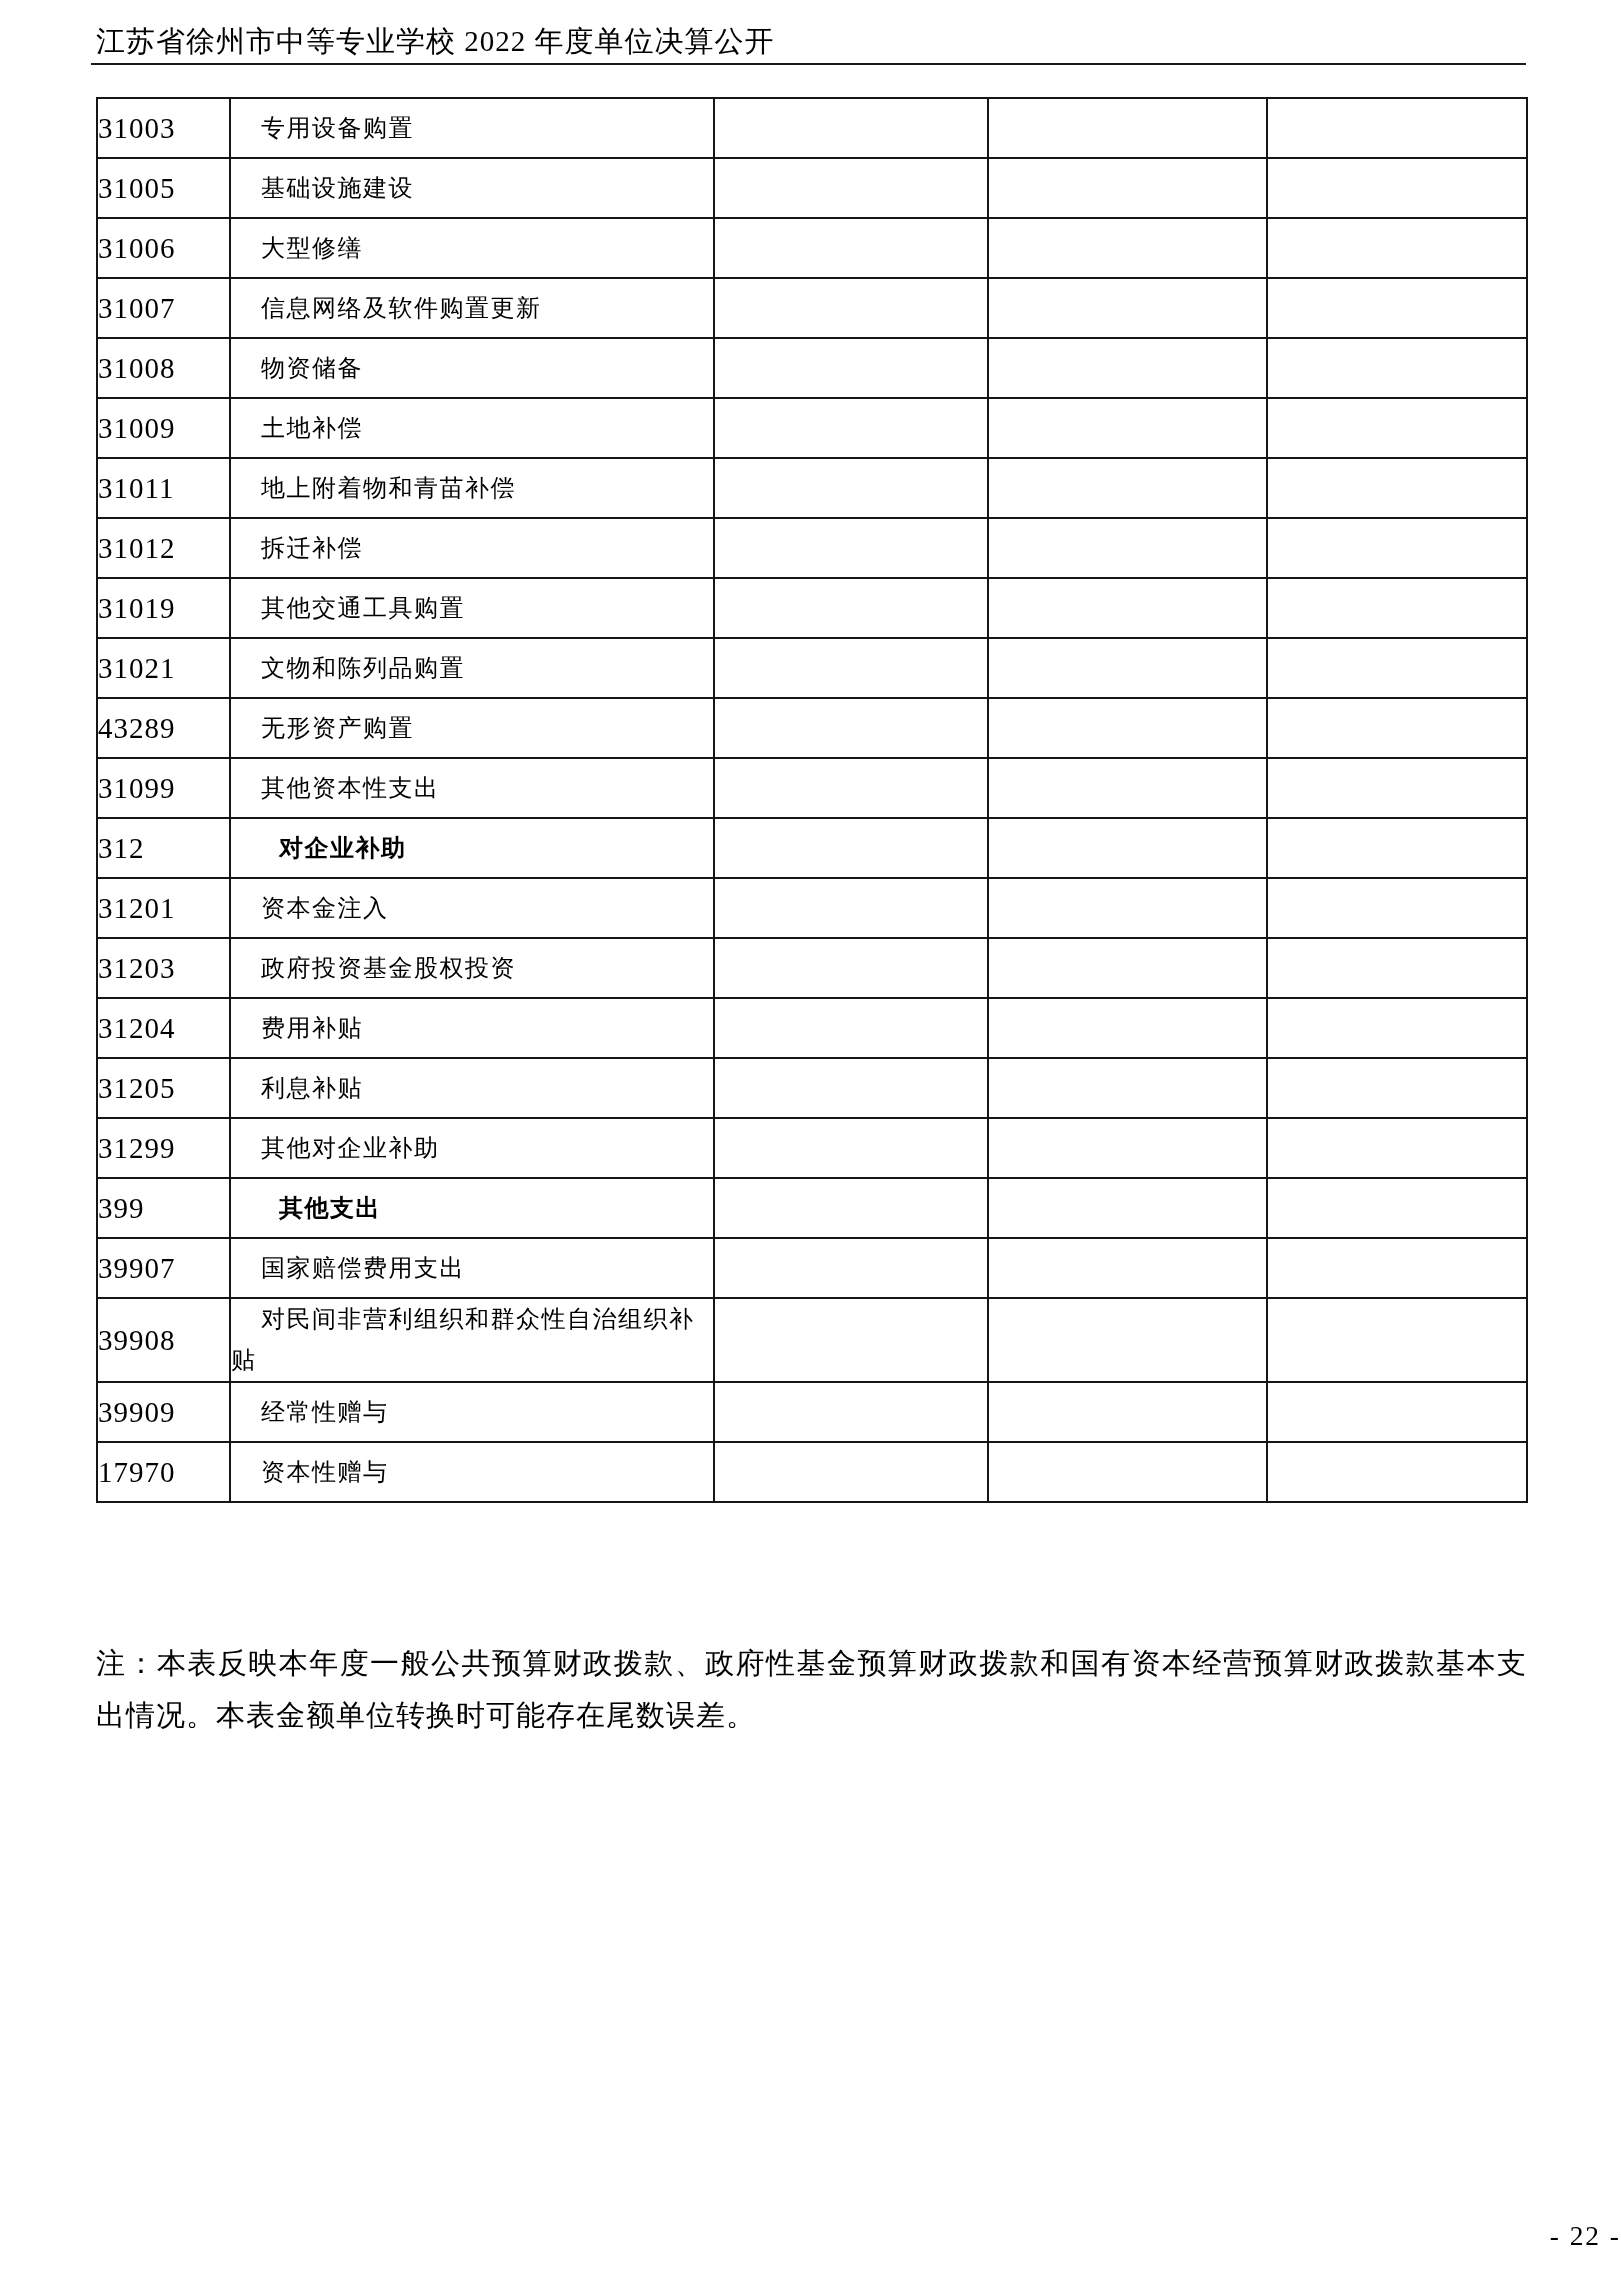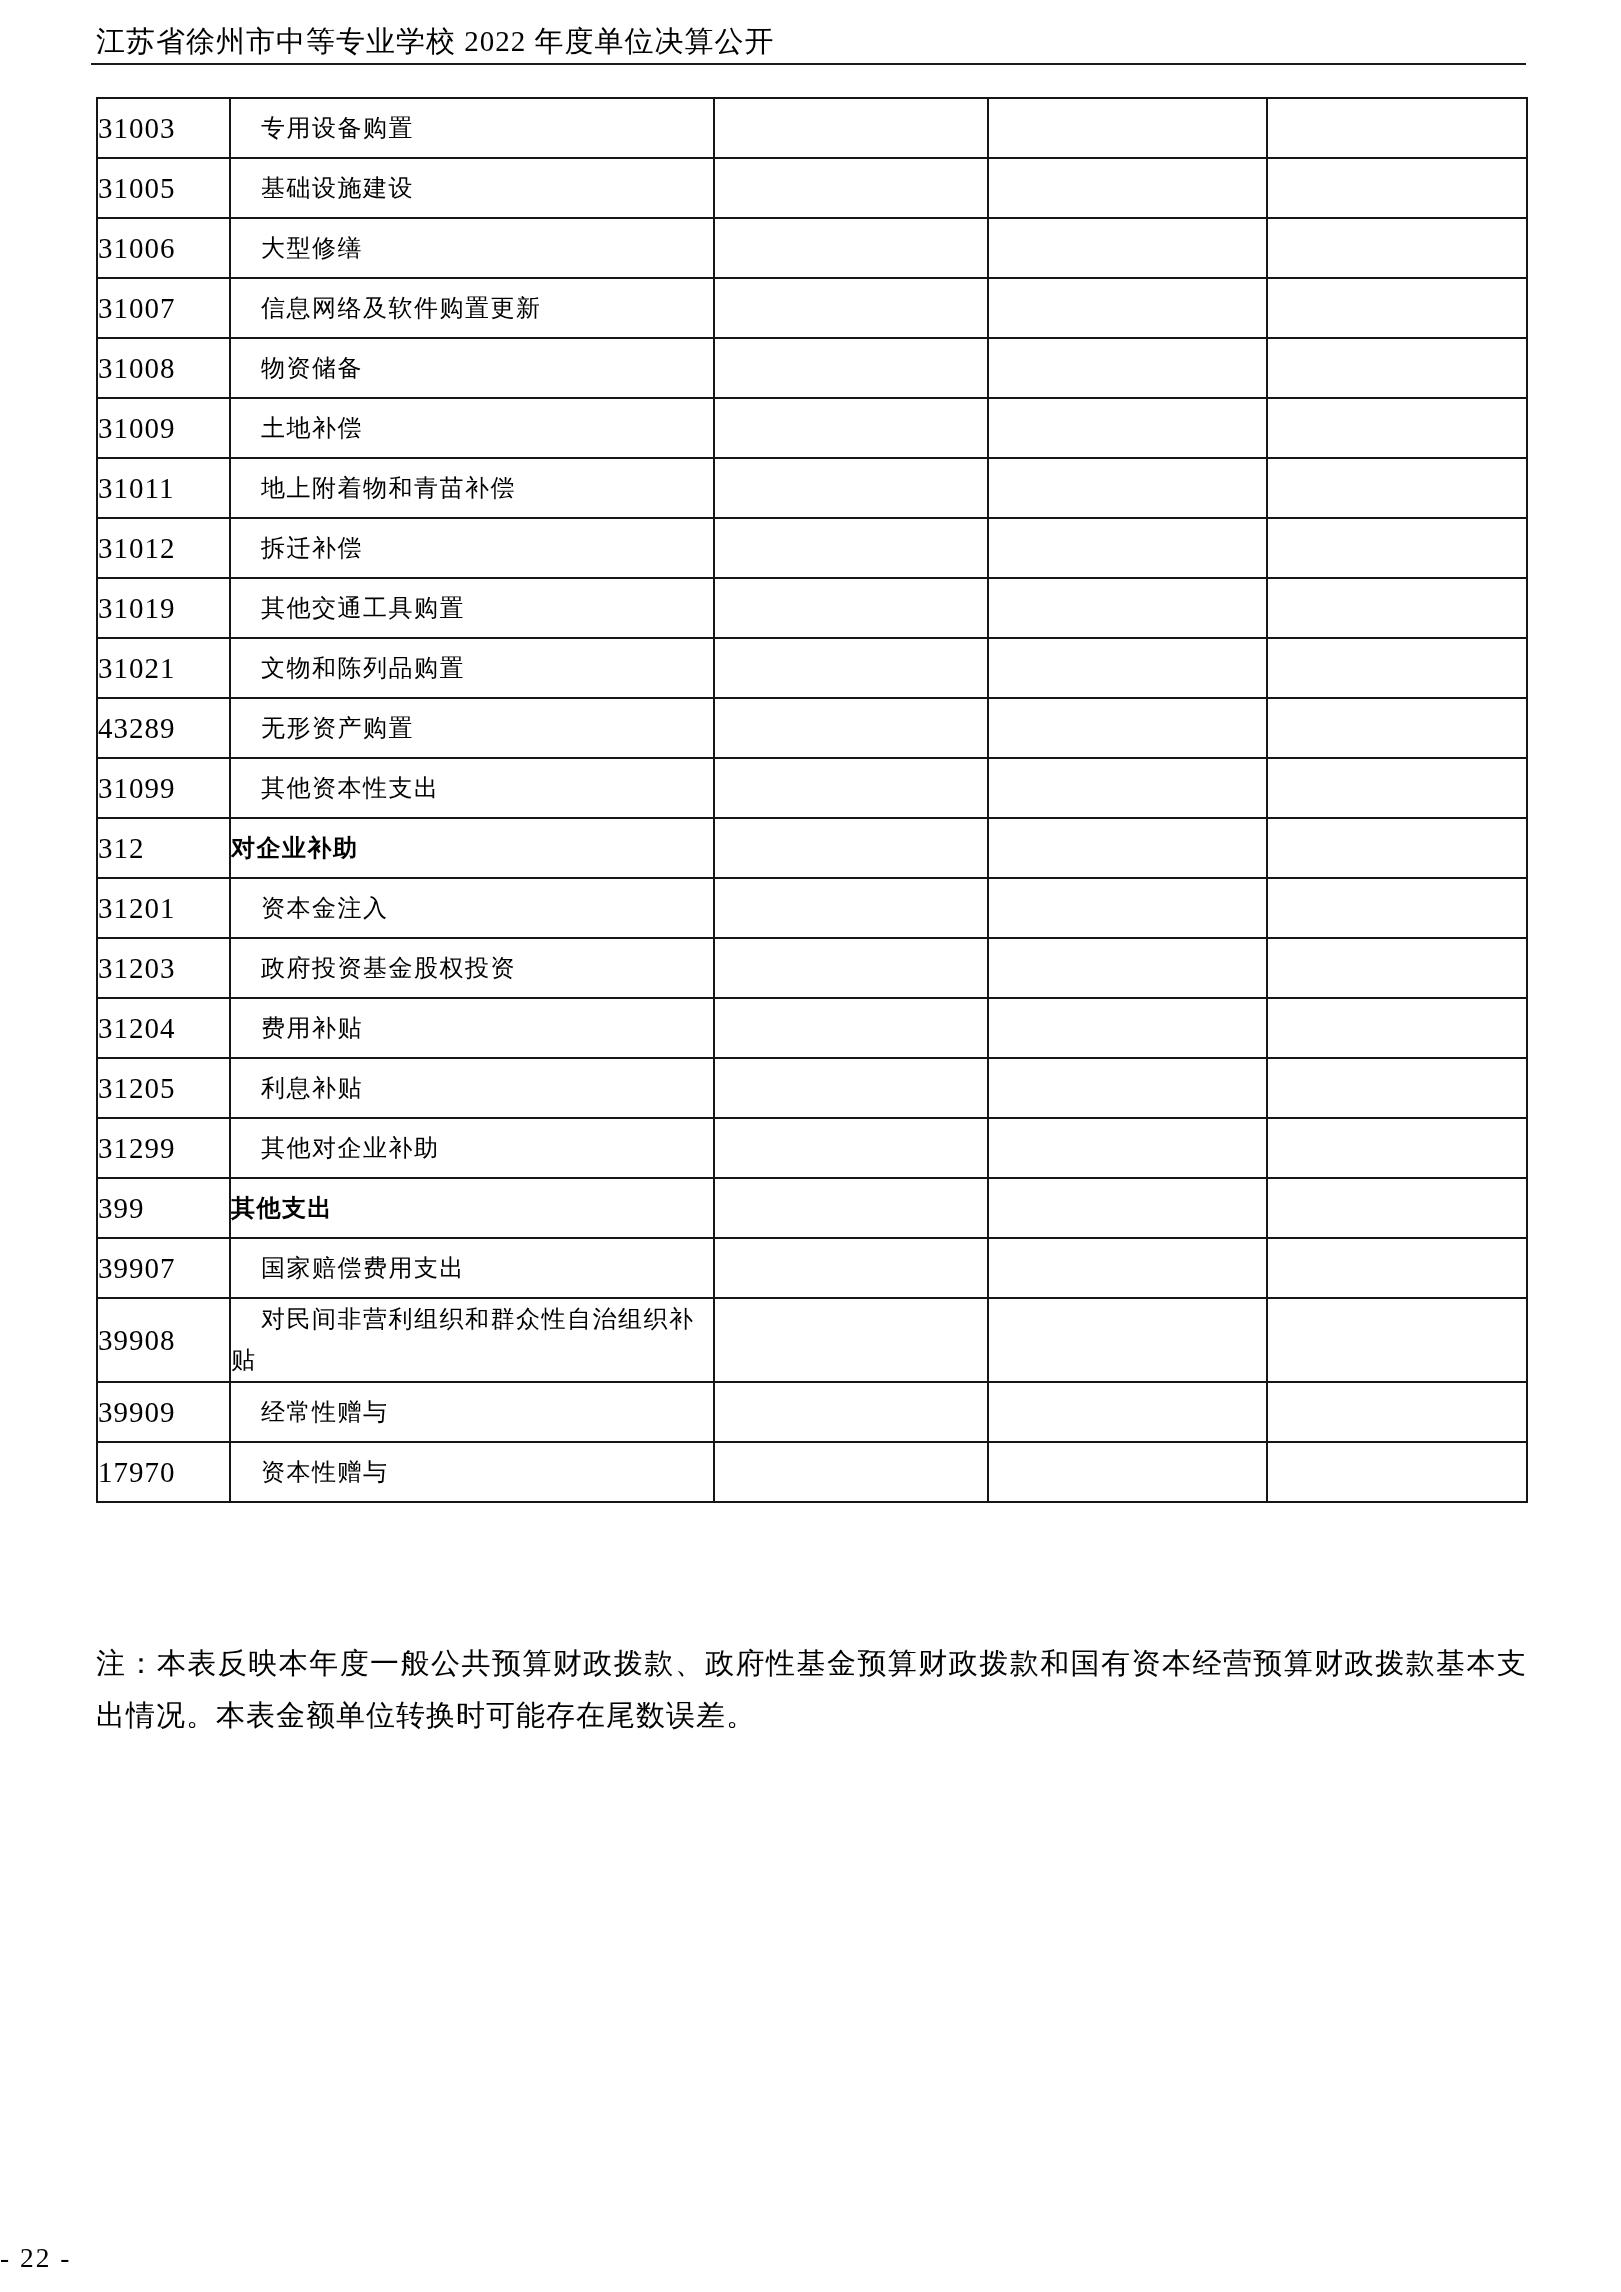--- a/index.html
+++ b/index.html
@@ -49,40 +49,39 @@
     letter-spacing: 1px;
   }
   td.name {
     font-size: 24px;
     line-height: 41px;
     letter-spacing: 1.5px;
     padding: 3.9px 9.8px;
     text-indent: 30px;
   }
   tr.summary td.code { font-weight: normal; }
-  tr.summary td.name { font-weight: bold; text-indent: 0; }
+  tr.summary td.name { font-weight: bold; text-indent: 0; padding-left: 48px; }
   .note {
     position: absolute;
     left: 96px;
     top: 1637px;
     width: 1431px;
     font-size: 29px;
     line-height: 52px;
     letter-spacing: 1px;
     text-align: justify;
   }
   .page-number {
     position: absolute;
     left: 0;
     top: 2221px;
     width: 1621px;
-    text-align: left;
+    text-align: right;
     font-size: 27.4px;
     letter-spacing: 2px;
-    margin-top: 22px;
   }
 </style>
 </head>
 <body>
 
 <div class="page">
 
   <div class="header-title">江苏省徐州市中等专业学校 2022 年度单位决算公开</div>
 
   <div class="header-rule"></div>

